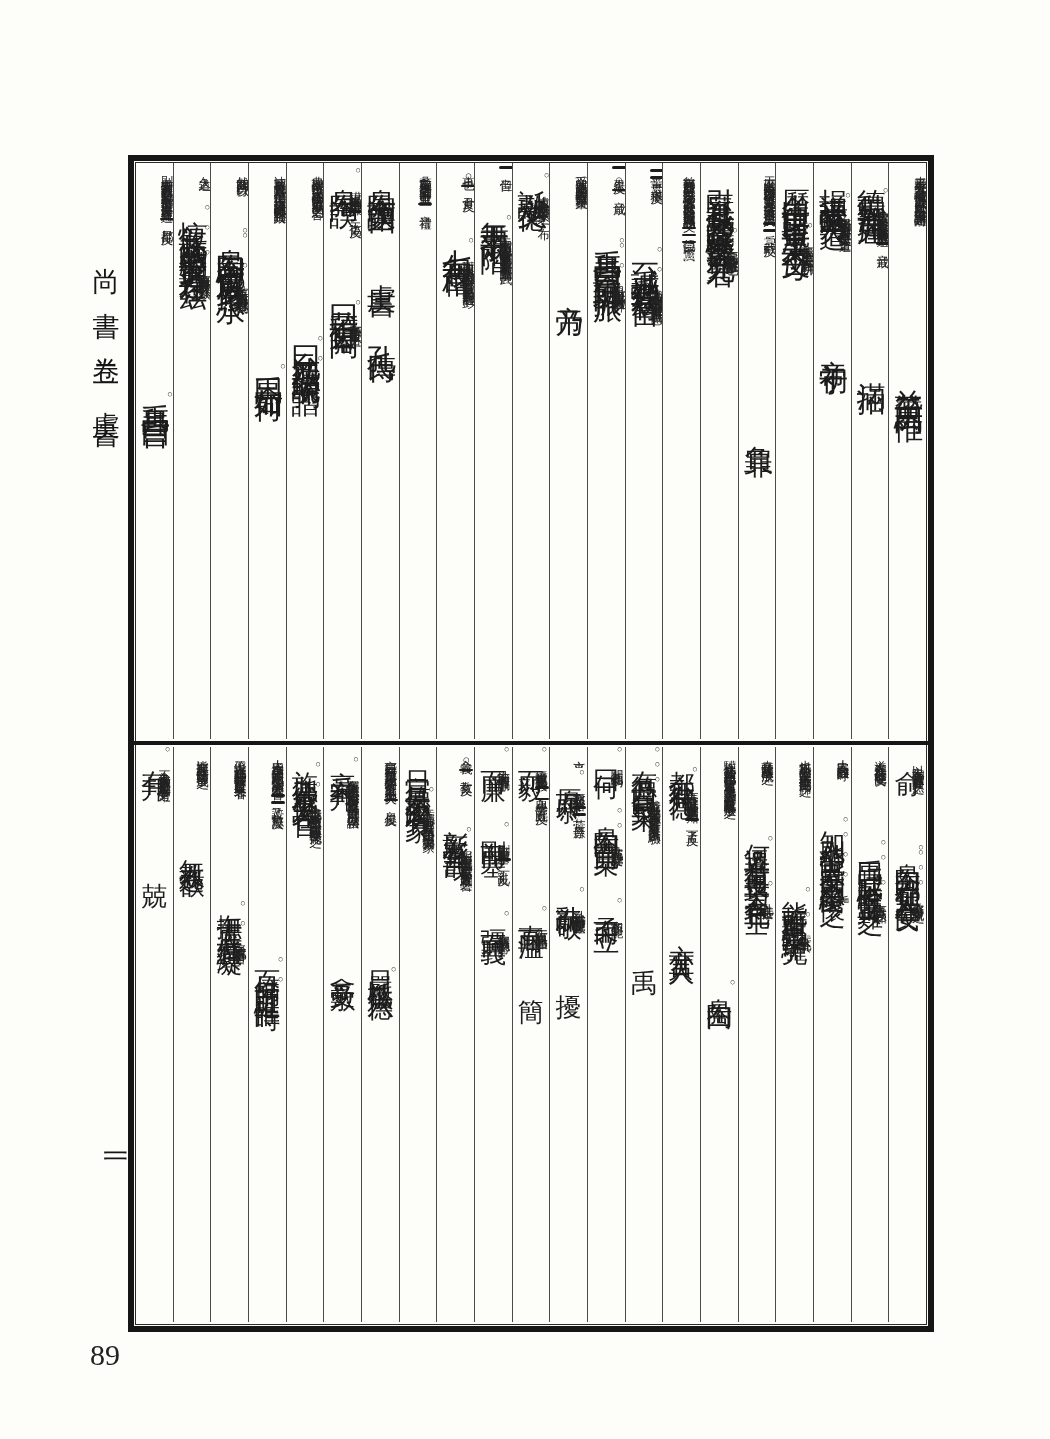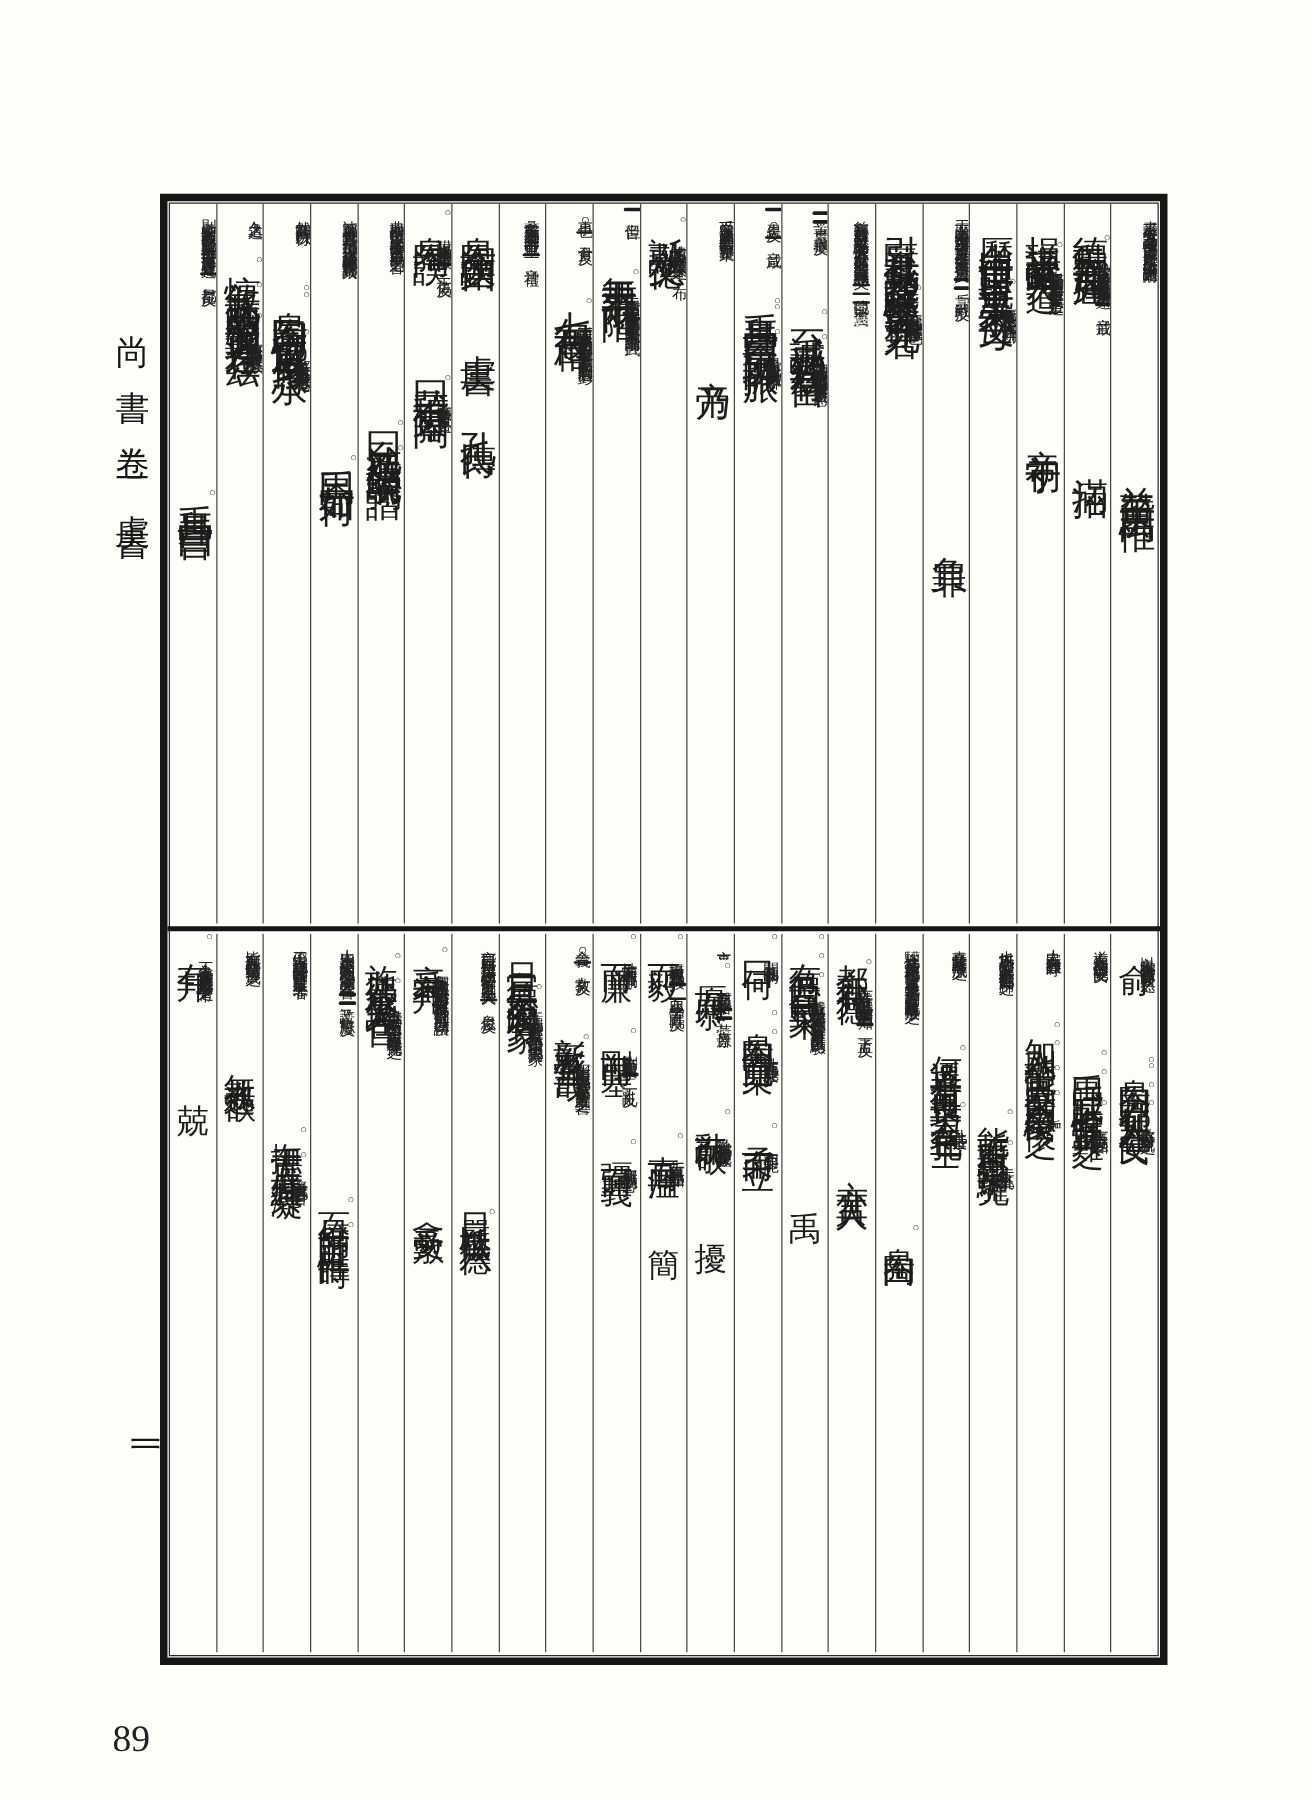--- a/index.html
+++ b/index.html
@@ -25,21 +25,21 @@
   .rev{background:#1d1d1d;color:#fbfbf6;border-radius:2px;padding:0.5px 0;}
   .gap{display:inline-block;width:2px;}
   .mark{display:inline-block;width:0;height:0;overflow:visible;position:relative;}
   .mark i{position:absolute;left:9px;top:-16px;font-style:normal;font-size:9px;color:#2e2e2a;}
   
   #margin-title{position:absolute;left:88px;top:246px;writing-mode:vertical-rl;text-orientation:upright;
         font-size:27px;letter-spacing:9px;color:#161616;}
   #folio{position:absolute;left:99px;top:1140px;writing-mode:vertical-rl;text-orientation:upright;
         font-size:25px;letter-spacing:6px;color:#161616;}
   #page-number{position:absolute;left:90px;top:1338px;font-size:30px;color:#222;
-        font-family:"Liberation Serif", serif;margin-top:37px;}
+        font-family:"Liberation Serif", serif;}
 </style>
 </head>
 <body>
 
 <div id="page">
   <div id="margin-title">尚　書　卷二　虞書</div>
   <div id="folio">一一</div>
   <div id="page-number">89</div>
   <div id="frame">
     <div id="reg-top" class="reg">

